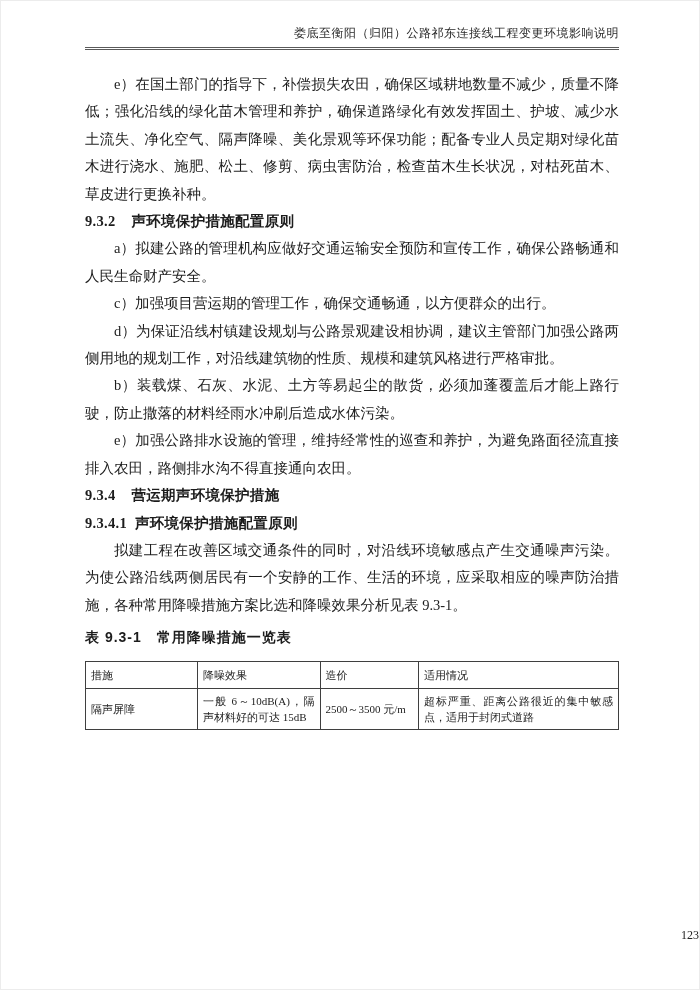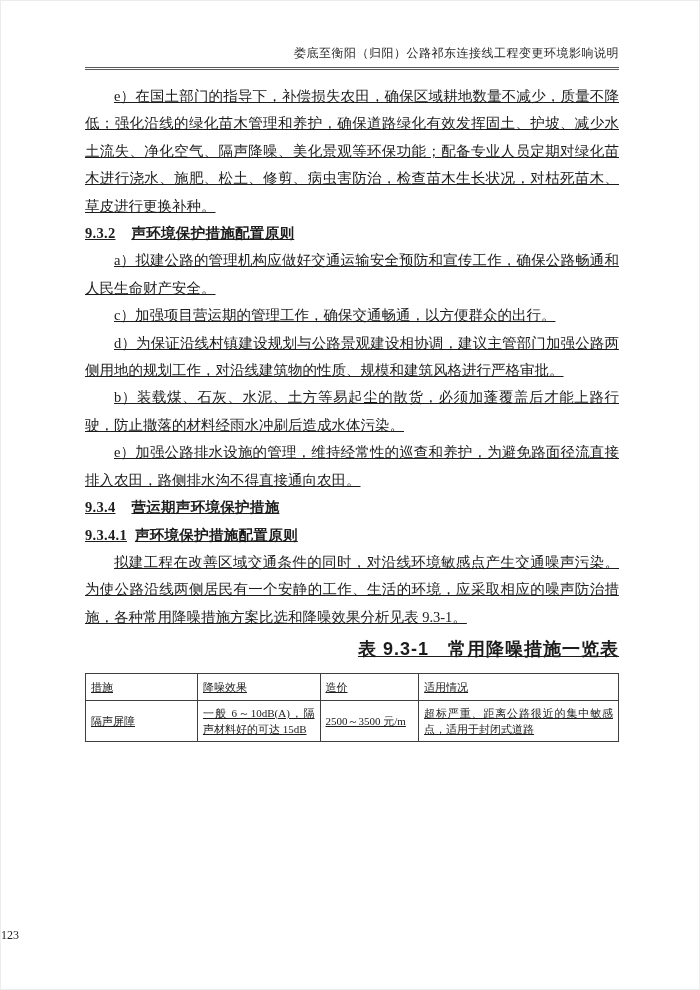--- a/index.html
+++ b/index.html
@@ -15,34 +15,33 @@
     color: #1c1c1c;
     overflow: hidden;
   }
   .content {
     position: absolute;
     left: 84px;
     right: 80px;
     top: 0;
   }
   .running-head {
-    padding-top: 44px;
+    padding-top: 24px;
     text-align: right;
     font-size: 12px;
     letter-spacing: 0.5px;
     color: #2a2a2a;
     border-bottom: 3px double #5a5a5a;
     padding-bottom: 5px;
   }
   .body-text {
-    margin-top: 13px;
+    margin-top: 21px;
     font-size: 14.5px;
     line-height: 27.4px;
     text-align: justify;
-    text-decoration: underline;
   }
   .para {
     margin: 0;
     text-indent: 2em;
   }
   .heading {
     margin: 0;
     font-family: "Liberation Sans", "DejaVu Sans", sans-serif;
     font-weight: bold;
     font-size: 14.5px;
@@ -50,24 +49,24 @@
   }
   .heading .num {
     font-family: "Liberation Serif", "DejaVu Serif", serif;
     font-weight: bold;
     margin-right: 1.1em;
   }
   .heading .num.tight { margin-right: 0.55em; }
   .heading.inset { padding-left: 5px; }
   .table-title {
     margin: 5px 0 9px 0;
-    text-align: right;
+    text-align: left;
     font-family: "Liberation Sans", "DejaVu Sans", sans-serif;
     font-weight: bold;
-    font-size: 18px;
+    font-size: 14px;
     letter-spacing: 1px;
   }
   table.noise-table {
     width: 100%;
     border-collapse: collapse;
     table-layout: fixed;
     font-size: 11px;
     line-height: 16px;
     color: #222;
   }
@@ -76,21 +75,21 @@
     vertical-align: middle;
     padding: 4px 5px;
     font-weight: normal;
   }
   table.noise-table th { height: 18px; }
   .page-number {
     position: absolute;
     left: 0;
     right: 0;
     bottom: 46px;
-    text-align: left;
+    text-align: right;
     font-size: 12px;
     color: #222;
   }
 </style>
 </head>
 <body>
 
 <div class="page">
   <div class="content">
 

